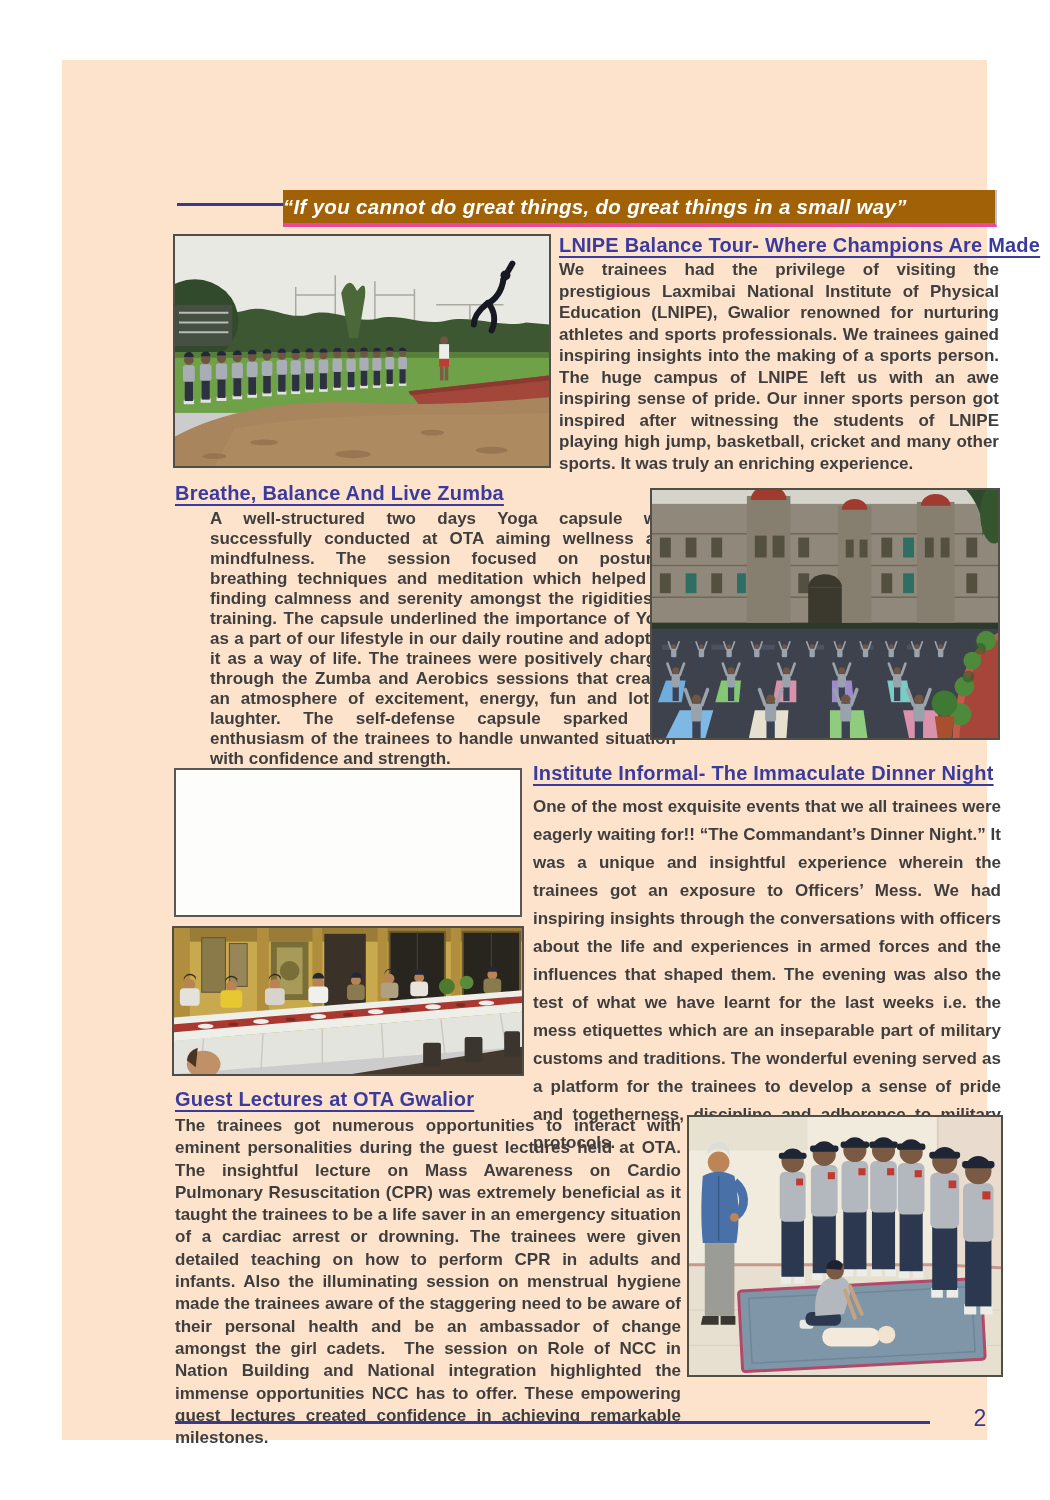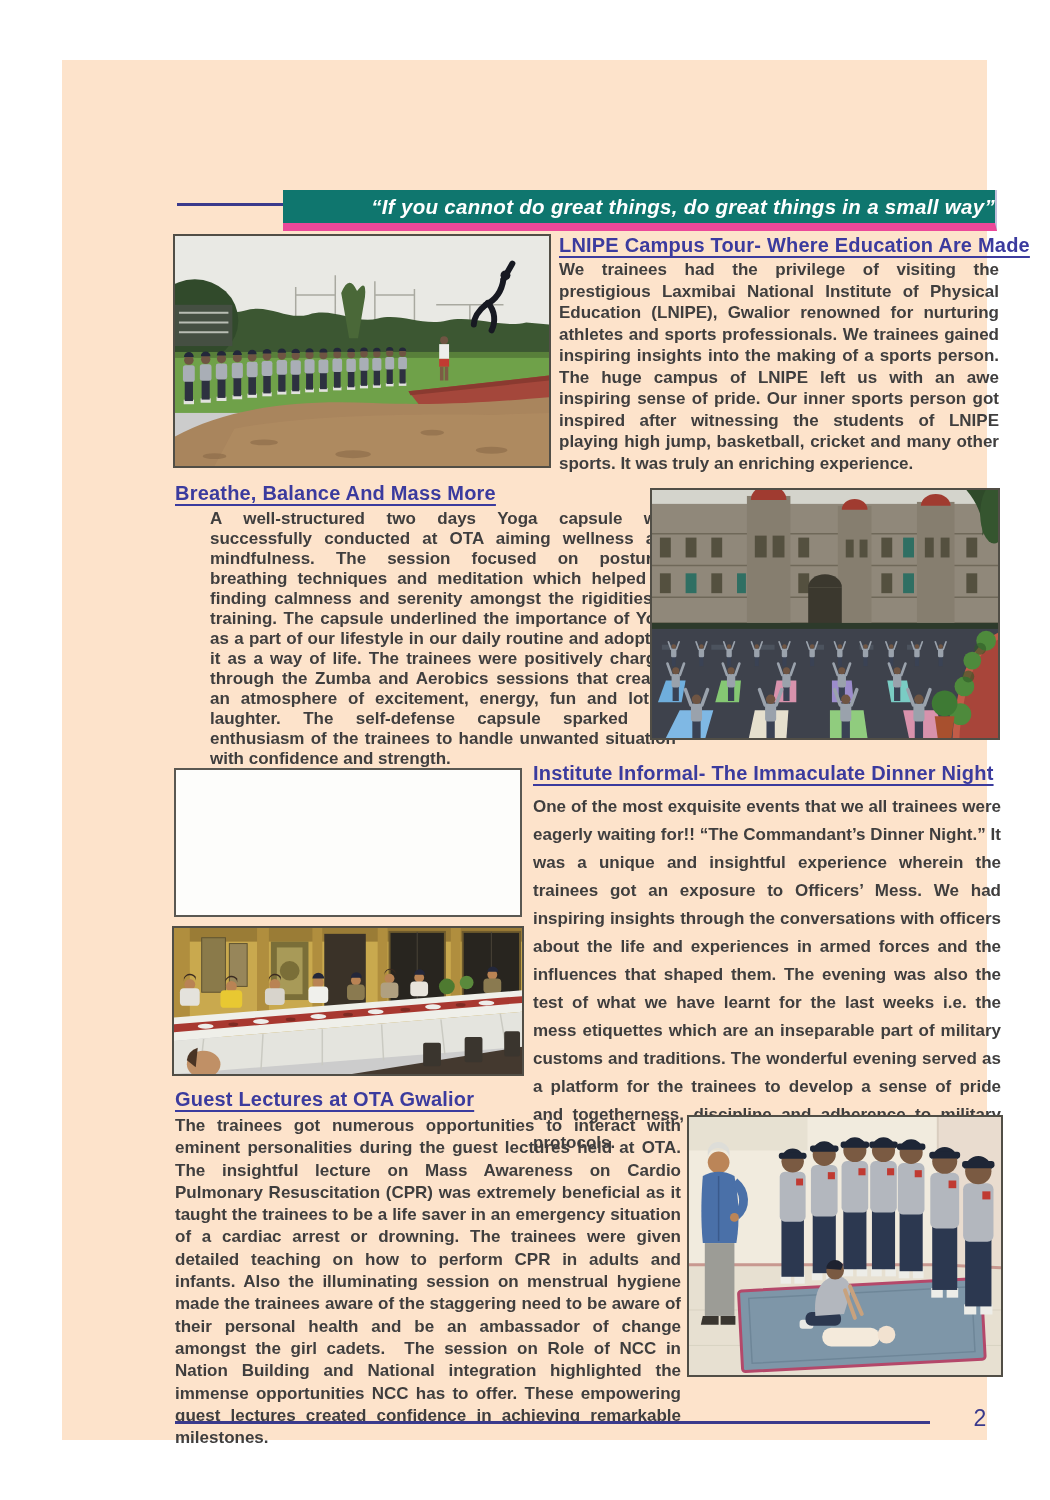--- a/index.html
+++ b/index.html
@@ -2,23 +2,23 @@
 <html><head>
 <meta charset="utf-8">
 <style>
   html,body{margin:0;padding:0;}
   body{width:1050px;height:1500px;position:relative;background:#ffffff;
        font-family:"Liberation Sans","DejaVu Sans",sans-serif;}
   .content{position:absolute;left:62px;top:60px;width:925px;height:1380px;background:#FDE3CB;}
   .abs{position:absolute;}
   
   .quote-line{left:115px;top:143px;width:106px;height:3px;background:#3A3A8C;}
-  .quote-banner{left:221px;top:130px;width:712px;height:33px;background:#0f766e;
-     border-right:2px solid #C0C0DC;border-bottom:8px solid #ec4899;
-     display:flex;align-items:center;justify-content:flex-end;}
+  .quote-banner{left:221px;top:130px;width:712px;height:33px;background:#a16207;
+     border-right:2px solid #C0C0DC;border-bottom:4px solid #ec4899;
+     display:flex;align-items:center;justify-content:flex-start;}
   .quote-banner span{color:#ffffff;font-size:20.5px;font-weight:bold;font-style:italic;letter-spacing:.3px;white-space:nowrap;}
   
   .art-title{color:#3B3B9E;font-weight:bold;font-size:20px;letter-spacing:.2px;
      text-decoration:underline;text-underline-offset:4px;text-decoration-thickness:1.5px;margin:0;white-space:nowrap;}
   
   .body-text{color:#3F3E3E;font-size:17px;text-align:justify;margin:0;white-space:pre-wrap;font-weight:bold;}
   .lh-a{line-height:21.5px;}
   .lh-b{line-height:20px;margin-left:35px;}
   .lh-c{line-height:28px;}
   .lh-d{line-height:22.3px;}
@@ -100,24 +100,24 @@
       </g>
       <g stroke="#171922" stroke-width="6" stroke-linecap="round" fill="none">
         <path d="M332 44 C330 58 322 66 314 70"></path>
         <path d="M332 44 L341 28"></path>
         <path d="M314 70 C306 76 302 84 302 90"></path>
         <path d="M316 68 C324 76 324 88 320 96"></path>
       </g>
       <circle cx="334" cy="40" r="5" fill="#171922"></circle>
     </svg>
   </figure>
-  <h2 class="abs art-title" style="left:497px;top:174px;">LNIPE Campus Tour- Where Education Are Made</h2>
+  <h2 class="abs art-title" style="left:497px;top:174px;">LNIPE Balance Tour- Where Champions Are Made</h2>
   <p class="abs body-text lh-a" style="left:497px;top:199px;width:440px;">We trainees had the privilege of visiting the prestigious Laxmibai National Institute of Physical Education (LNIPE), Gwalior renowned for nurturing athletes and sports professionals. We trainees gained inspiring insights into the making of a sports person. The huge campus of LNIPE left us with an awe inspiring sense of pride. Our inner sports person got inspired after witnessing the students of LNIPE playing high jump, basketball, cricket and many other sports. It was truly an enriching experience.</p>
 
-  <h2 class="abs art-title" style="left:113px;top:422px;">Breathe, Balance And Mass More</h2>
+  <h2 class="abs art-title" style="left:113px;top:422px;">Breathe, Balance And Live Zumba</h2>
   <p class="abs body-text lh-b" style="left:113px;top:449px;width:466px;">A well-structured two days Yoga capsule was successfully conducted at OTA aiming wellness and mindfulness. The session focused on postures, breathing techniques and meditation which helped us finding calmness and serenity amongst the rigidities of training. The capsule underlined the importance of Yoga as a part of our lifestyle in our daily routine and adopting it as a way of life. The trainees were positively charged through the Zumba and Aerobics sessions that created an atmosphere of excitement, energy, fun and lot of laughter. The self-defense capsule sparked the enthusiasm of the trainees to handle unwanted situation with confidence and strength.</p>
   <figure class="abs photo" style="left:588px;top:428px;width:350px;height:252px;">
     <svg viewBox="0 0 350 250" preserveAspectRatio="none">
       <rect width="350" height="40" fill="#D4D4CC"></rect>
       <rect y="14" width="350" height="126" fill="#90887A"></rect>
       <g stroke="#6F6859" stroke-width="1.5">
           <path d="M0 44 H350 M0 76 H350 M0 108 H350 M0 134 H350"></path>
         </g>
       <rect x="96" y="6" width="44" height="134" fill="#867E6F"></rect>
       <rect x="188" y="16" width="34" height="124" fill="#867E6F"></rect>

